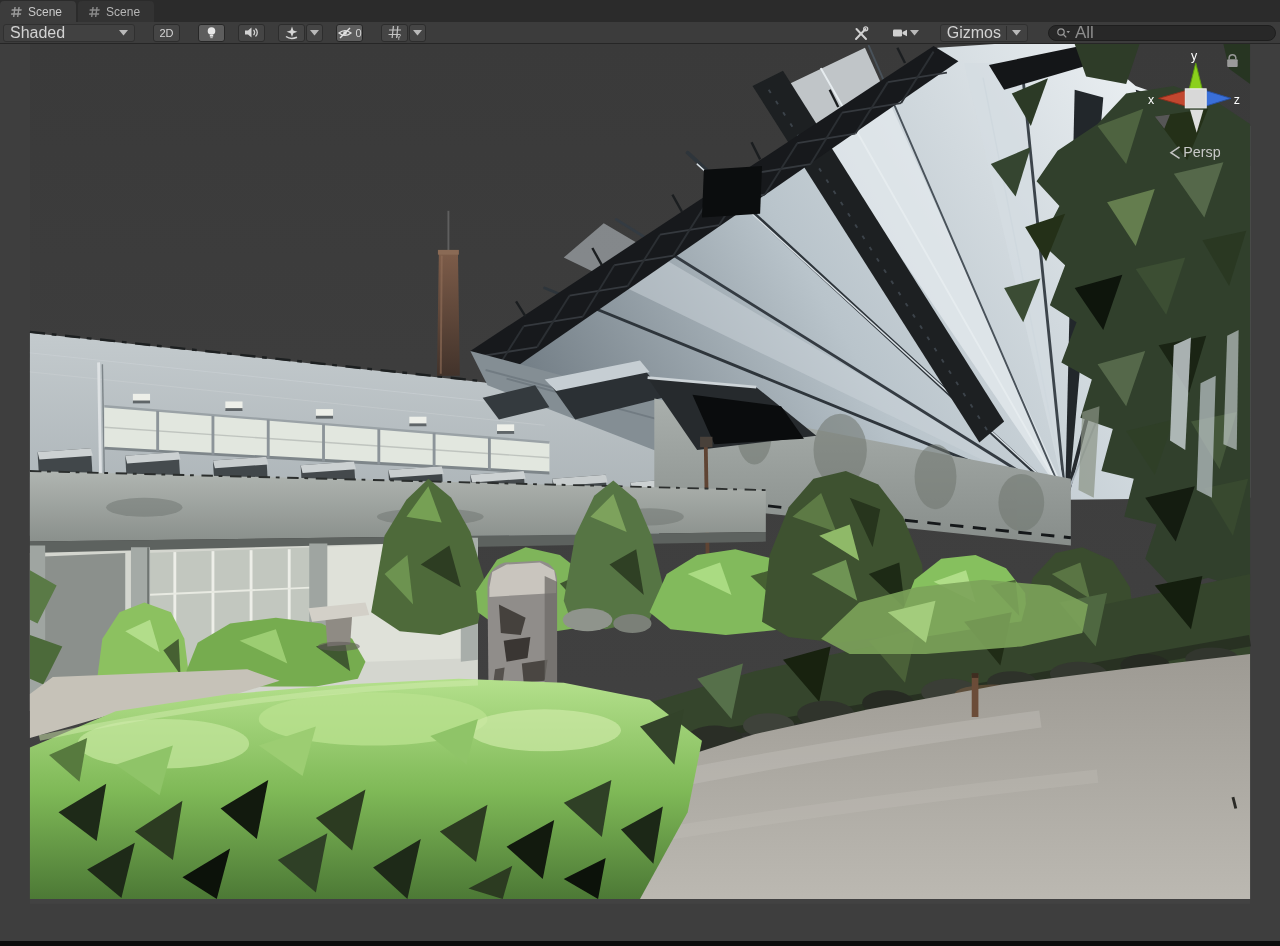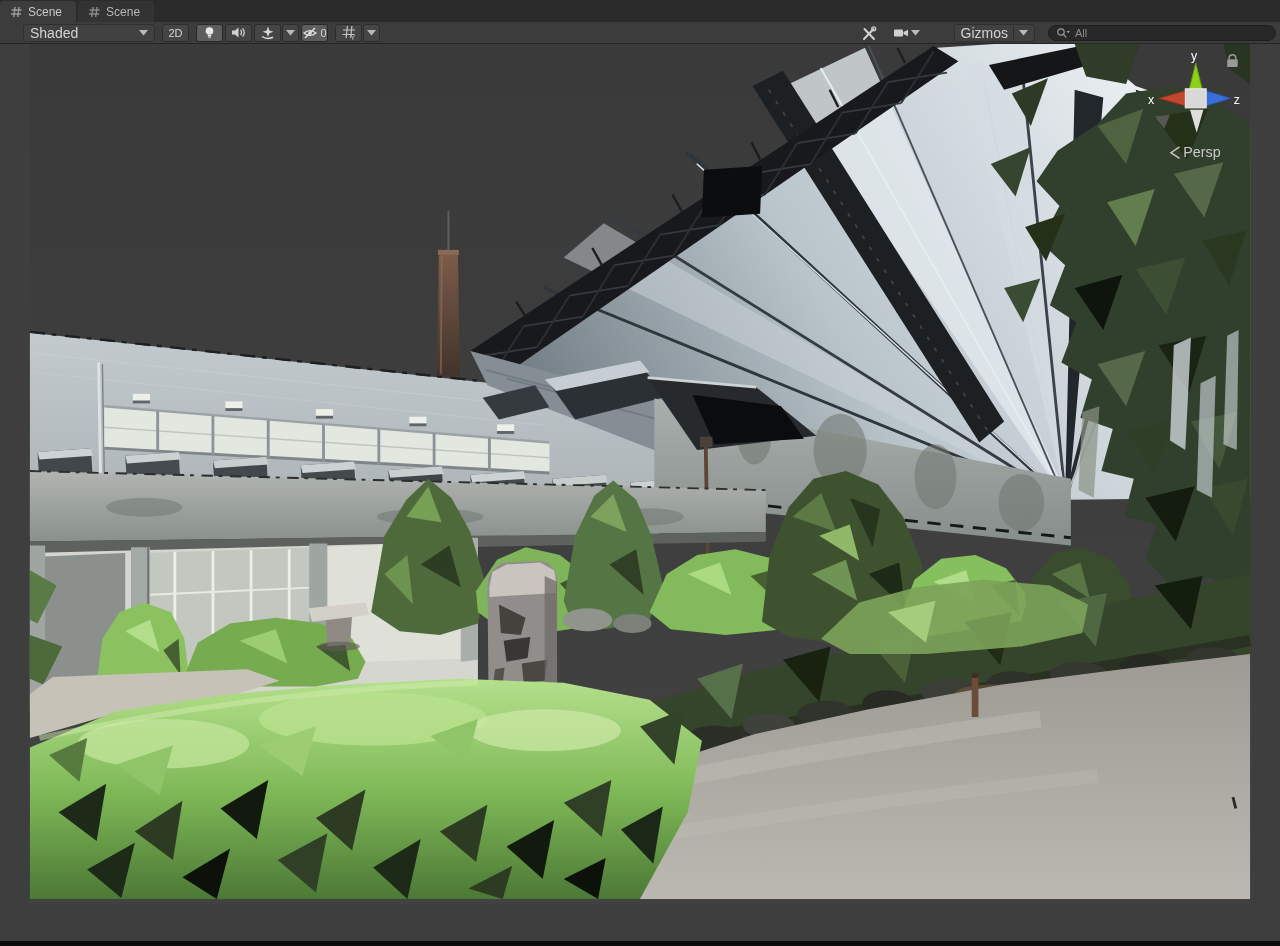--- a/index.html
+++ b/index.html
@@ -10,34 +10,34 @@
   .tabbar { position:absolute; top:0; left:0; right:0; height:22px; background:#2b2b2b; display:flex; align-items:flex-end; }
   .tab { height:21px; display:flex; align-items:center; gap:6px; padding:0 14px 0 10px;
          font-size:12px; color:#c9c9c9; border-radius:4px 4px 0 0; cursor:default;justify-content:flex-end; }
   .tab.active { background:#3c3c3c; }
   .tab.inactive { background:#333333; color:#b6b6b6; }
   .tab + .tab { margin-left:2px; }
 
   
   .toolbar { position:absolute; top:22px; left:0; right:0; height:22px; background:#3c3c3c;
              border-bottom:1px solid #262626; display:flex; align-items:center; padding:0 3px; }
-  .dd { height:18px; display:flex; align-items:center; padding:0 6px; color:#d2d2d2; font-size:14px;
-        background:#414141; border:1px solid #303030; border-radius:3px;margin-left:20px; }
+  .dd { height:18px; display:flex; align-items:center; padding:0 6px; color:#d2d2d2; font-size:16px;
+        background:#414141; border:1px solid #303030; border-radius:3px; }
   .shaded-dd { width:132px; }
   .dd .lbl { flex:1; }
-  .tbtn { height:18px; min-width:27px; margin-left:2px; display:flex; align-items:center; justify-content:center;
+  .tbtn { height:18px; min-width:27px; margin-left:13px; display:flex; align-items:center; justify-content:center;
           gap:2px; background:#454545; border:1px solid #2d2d2d; border-radius:3px; color:#d6d6d6; font-size:11px; }
   .tbtn.on { background:#5d5d5d; border-color:#272727; }
   .tbtn.caretbtn { min-width:17px; margin-left:1px; }
   .gap { width:5px; }
-  .right-cluster { position:absolute; right:4px; top:2px; display:flex; align-items:center; gap:13px; }
+  .right-cluster { position:absolute; right:4px; top:2px; display:flex; align-items:center; gap:20px; }
   .gizmos-dd { height:18px; }
   .gizmos-dd .sep { width:1px; height:14px; background:#2e2e2e; margin:0 5px; }
   .search { width:228px; height:16px; background:#282828; border:1px solid #1e1e1e; border-radius:8px;
-            display:flex; align-items:center; gap:5px; padding:0 7px; color:#8d8d8d; font-size:11px; }
+            display:flex; align-items:center; gap:5px; padding:0 7px; color:#8d8d8d; font-size:17px; }
   .search .val { flex:1; }
 
   svg text { user-select:none; }
 
   
   .viewport { position:absolute; top:44px; left:0; width:1280px; height:897px; }
   .bottom-strip { position:absolute; left:0; right:0; bottom:0; height:5px; background:#0c0c0c; }
 </style>
 </head>
 <body>

